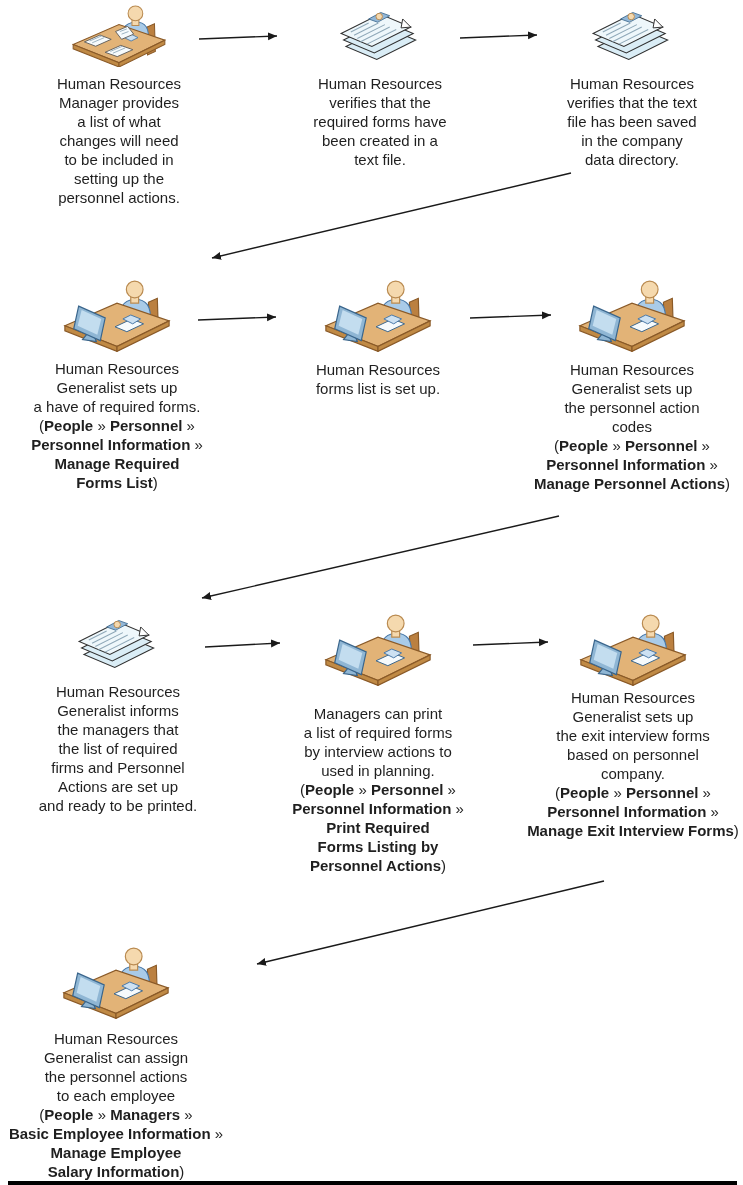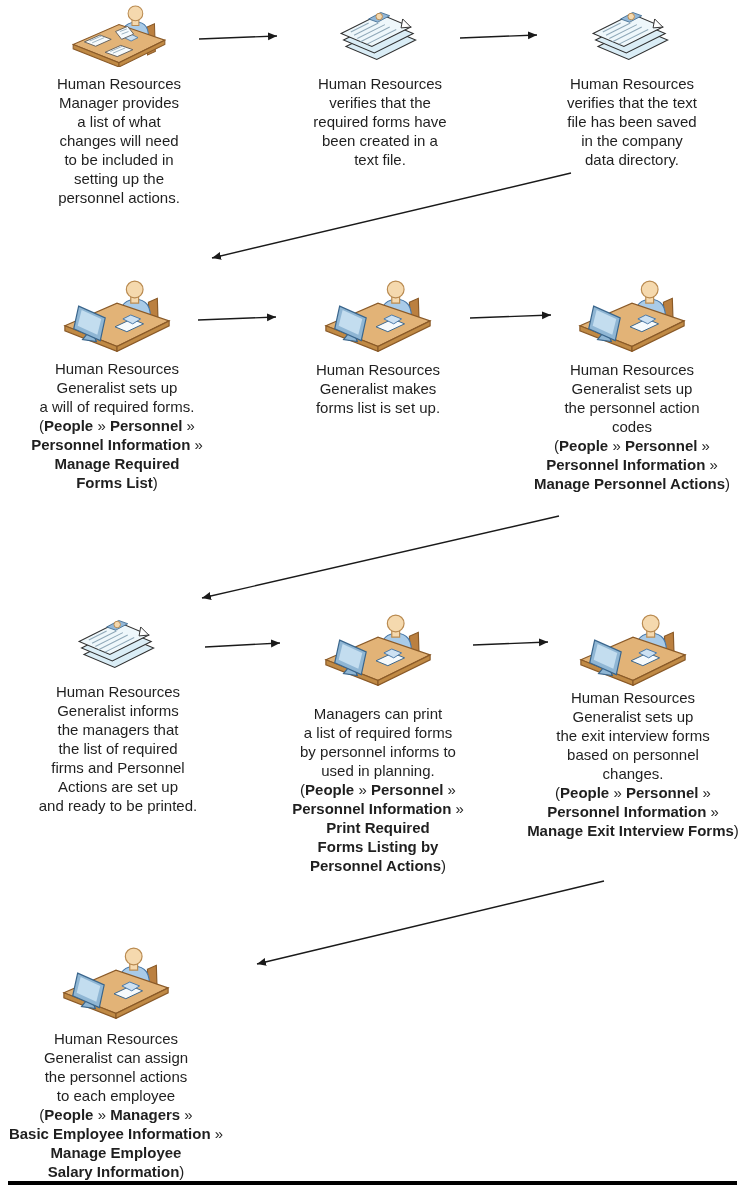--- a/index.html
+++ b/index.html
@@ -127,34 +127,33 @@
         <div class="tline"><span>data directory.</span></div>
       </div>
     </div>
     <div class="node" style="left: -33px; top: 278px;">
       <svg class="icon" width="118" height="74" viewBox="0 0 120 74" style="left: 91px; top: 0px;">
         <use href="#person-computer-icon" xlink:href="#person-computer-icon"></use>
       </svg>
       <div class="tblock" style="top: 81px;">
         <div class="tline"><span>Human Resources</span></div>
         <div class="tline"><span>Generalist sets up</span></div>
-        <div class="tline"><span>a will of required forms.</span></div>
+        <div class="tline"><span>a have of required forms.</span></div>
         <div class="tline"><span>(</span><span class="b">People</span><span> » </span><span class="b">Personnel</span><span> »</span></div>
         <div class="tline"><span class="b">Personnel Information</span><span> »</span></div>
         <div class="tline"><span class="b">Manage Required</span></div>
         <div class="tline"><span class="b">Forms List</span><span>)</span></div>
       </div>
     </div>
     <div class="node" style="left: 228px; top: 278px;">
       <svg class="icon" width="118" height="74" viewBox="0 0 120 74" style="left: 91px; top: 0px;">
         <use href="#person-computer-icon" xlink:href="#person-computer-icon"></use>
       </svg>
       <div class="tblock" style="top: 82px;">
         <div class="tline"><span>Human Resources</span></div>
-        <div class="tline"><span>Generalist makes</span></div>
         <div class="tline"><span>forms list is set up.</span></div>
       </div>
     </div>
     <div class="node" style="left: 482px; top: 278px;">
       <svg class="icon" width="118" height="74" viewBox="0 0 120 74" style="left: 91px; top: 0px;">
         <use href="#person-computer-icon" xlink:href="#person-computer-icon"></use>
       </svg>
       <div class="tblock" style="top: 82px;">
         <div class="tline"><span>Human Resources</span></div>
         <div class="tline"><span>Generalist sets up</span></div>
@@ -179,39 +178,39 @@
         <div class="tline"><span>and ready to be printed.</span></div>
       </div>
     </div>
     <div class="node" style="left: 228px; top: 612px;">
       <svg class="icon" width="118" height="74" viewBox="0 0 120 74" style="left: 91px; top: 0px;">
         <use href="#person-computer-icon" xlink:href="#person-computer-icon"></use>
       </svg>
       <div class="tblock" style="top: 92px;">
         <div class="tline"><span>Managers can print</span></div>
         <div class="tline"><span>a list of required forms</span></div>
-        <div class="tline"><span>by personnel informs to</span></div>
+        <div class="tline"><span>by interview actions to</span></div>
         <div class="tline"><span>used in planning.</span></div>
         <div class="tline"><span>(</span><span class="b">People</span><span> » </span><span class="b">Personnel</span><span> »</span></div>
         <div class="tline"><span class="b">Personnel Information</span><span> »</span></div>
         <div class="tline"><span class="b">Print Required</span></div>
         <div class="tline"><span class="b">Forms Listing by</span></div>
         <div class="tline"><span class="b">Personnel Actions</span><span>)</span></div>
       </div>
     </div>
     <div class="node" style="left: 483px; top: 612px;">
       <svg class="icon" width="118" height="74" viewBox="0 0 120 74" style="left: 91px; top: 0px;">
         <use href="#person-computer-icon" xlink:href="#person-computer-icon"></use>
       </svg>
       <div class="tblock" style="top: 76px;">
         <div class="tline"><span>Human Resources</span></div>
         <div class="tline"><span>Generalist sets up</span></div>
         <div class="tline"><span>the exit interview forms</span></div>
         <div class="tline"><span>based on personnel</span></div>
-        <div class="tline"><span>changes.</span></div>
+        <div class="tline"><span>company.</span></div>
         <div class="tline"><span>(</span><span class="b">People</span><span> » </span><span class="b">Personnel</span><span> »</span></div>
         <div class="tline"><span class="b">Personnel Information</span><span> »</span></div>
         <div class="tline"><span class="b">Manage Exit Interview Forms</span><span>)</span></div>
       </div>
     </div>
     <div class="node" style="left: -34px; top: 945px;">
       <svg class="icon" width="118" height="74" viewBox="0 0 120 74" style="left: 91px; top: 0px;">
         <use href="#person-computer-icon" xlink:href="#person-computer-icon"></use>
       </svg>
       <div class="tblock" style="top: 84px;">

